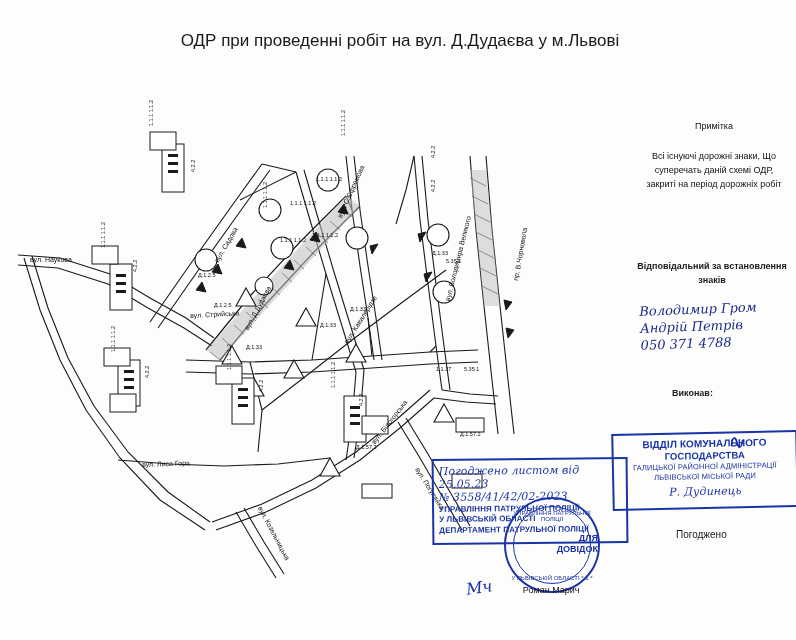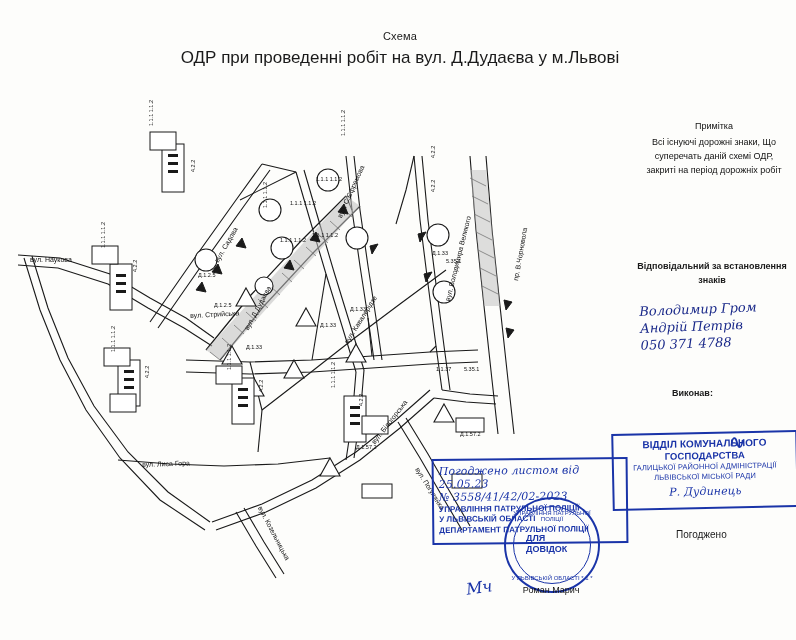--- a/index.html
+++ b/index.html
@@ -35,21 +35,21 @@
   #note-block {
     position: absolute;
     left: 640px;
     top: 120px;
     width: 148px;
     text-align: center;
     font-size: 9px;
     line-height: 1.55;
     color: #111;
   }
-  #note-block .note-head { margin-bottom: 2px; }
+  #note-block .note-head { margin-bottom: 16px; }
 
   #resp-block {
     position: absolute;
     left: 628px;
     top: 260px;
     width: 168px;
     text-align: center;
     font-size: 9px;
     line-height: 1.5;
     font-weight: bold;
@@ -127,25 +127,24 @@
   }
   #stamp-round .inner-ring {
     position: absolute;
     left: 7px; top: 7px; right: 7px; bottom: 7px;
     border: 1px solid #1a34a8;
     border-radius: 50%;
   }
   #stamp-round .center-text {
     position: absolute;
     left: 0; right: 0; top: 34px;
-    text-align: left;
+    text-align: right;
     font-size: 9px;
     font-weight: bold;
     line-height: 1.2;
-    padding-left: 20px;
   }
   #stamp-round .arc-top, #stamp-round .arc-bottom {
     position: absolute;
     left: 0; right: 0;
     text-align: center;
     font-size: 6px;
   }
   #stamp-round .arc-top { top: 11px; }
   #stamp-round .arc-bottom { bottom: 10px; }
 
@@ -220,21 +219,20 @@
     white-space: nowrap;
     transform-origin: left top;
   }
 </style>
 </head>
 <body>
 
 <div id="page">
 
   <div id="title-block">
-    <div class="t1">Схема</div>
     <div class="t2">ОДР при  проведенні робіт на вул. Д.Дудаєва у м.Львові</div>
   </div>
 
   <div id="map-canvas">
     <svg width="640" height="520" viewBox="0 0 640 520">
       <g fill="none" stroke="#1a1a1a" stroke-width="1.1">
 
         <path d="M18 195 L60 198 L110 214 L150 238 L186 258 L214 278"></path>
         <path d="M18 205 L58 208 L108 224 L148 248 L184 268 L212 286"></path>
 

